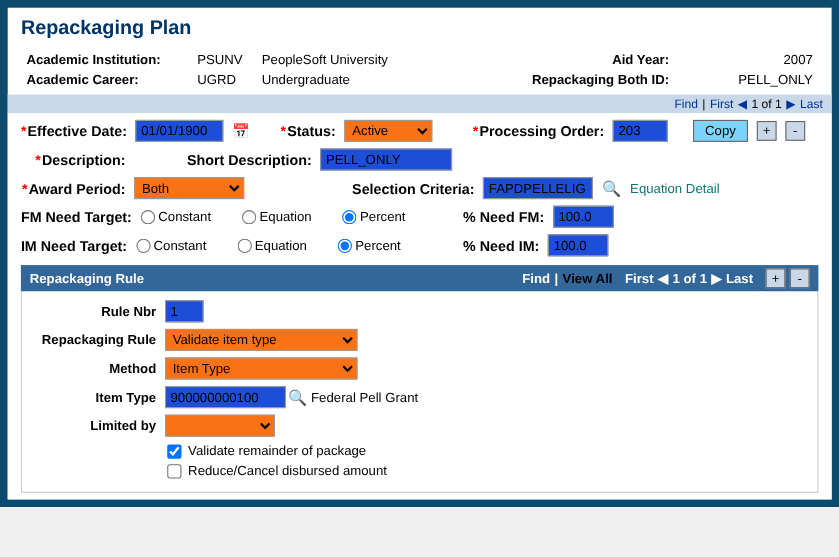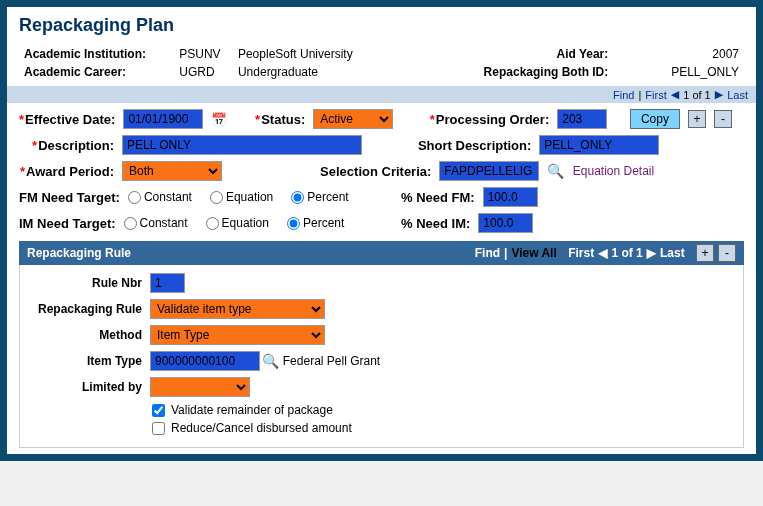--- a/index.html
+++ b/index.html
@@ -10,21 +10,21 @@
     .nav-bar a, .nav-link { color: #003399; text-decoration: none; cursor: pointer; font-size: 11px; }
     .nav-text { color: #000; font-size: 11px; }
     .main-form { background: #fff; padding: 6px 12px; }
     .form-row { display: flex; align-items: center; gap: 8px; margin-bottom: 6px; }
     .field-label { font-weight: bold; font-size: 13px; text-align: right; }
     .required::before { content: "*"; color: red; margin-right: 1px; }
     input[type="text"] { border: 1px solid #999; padding: 2px 4px; font-size: 12px; background: #1d4ed8; }
     select { border: 1px solid #999; padding: 1px 2px; font-size: 12px; background: #f97316; }
     .copy-btn { background: #7dd3fc; border: 1px solid #666; padding: 2px 10px; font-size: 12px; cursor: pointer; }
     .plus-btn, .minus-btn { background: #c8d8e8; border: 1px solid #666; width: 18px; height: 18px; font-size: 12px; cursor: pointer; display: inline-flex; align-items: center; justify-content: center; }
-    .radio-group { display: flex; gap: 18px; align-items: center; }
+    .radio-group { display: flex; gap: 28px; align-items: center; }
     .radio-item { display: flex; align-items: center; gap: 3px; }
     .percent-value { width: 55px; }
     .section-header { background: #336699; color: #fff; font-weight: bold; font-size: 12px; padding: 3px 8px; display: flex; justify-content: space-between; align-items: center; margin-top: 8px; }
     .section-header-left { color: #fff; font-weight: bold; }
     .section-header-right { display: flex; align-items: center; gap: 4px; }
     .section-header a, .section-header .nav-link { color: #fff; text-decoration: none; cursor: pointer; }
     .rule-body { padding: 8px 12px; background: #fff; border: 1px solid #ccc; border-top: none; }
     .rule-row { display: flex; align-items: center; margin-bottom: 6px; }
     .rule-label { font-weight: bold; text-align: right; width: 110px; margin-right: 8px; }
     .checkbox-row { display: flex; align-items: center; gap: 6px; margin-bottom: 4px; margin-left: 120px; }
@@ -98,34 +98,33 @@
       <label class="field-label required" style="min-width:120px;">Processing Order:</label>
       <input type="text" style="width: 50px;" value="203">
       &nbsp;&nbsp;
       <button class="copy-btn">Copy</button>
       <button class="plus-btn">+</button>
       <button class="minus-btn">-</button>
     </div>
 
     <div class="form-row">
       <label class="field-label required" style="min-width:95px;">Description:</label>
-      <input type="text" style="width: 240px;" value="PELL ONLY">
       &nbsp;&nbsp;&nbsp;&nbsp;&nbsp;&nbsp;&nbsp;&nbsp;&nbsp;&nbsp;
       <label class="field-label" style="min-width:120px;">Short Description:</label>
       <input type="text" style="width: 120px;" value="PELL_ONLY">
     </div>
 
     <div class="form-row">
       <label class="field-label required" style="min-width:95px;">Award Period:</label>
       <select style="width:100px;"><option value="Both">Both</option><option value="Fall/Spring">Fall/Spring</option><option value="Summer">Summer</option></select>
       &nbsp;&nbsp;&nbsp;&nbsp;&nbsp;&nbsp;&nbsp;&nbsp;&nbsp;&nbsp;&nbsp;&nbsp;&nbsp;&nbsp;&nbsp;&nbsp;&nbsp;&nbsp;&nbsp;&nbsp;&nbsp;&nbsp;
       <label class="field-label" style="min-width:120px;">Selection Criteria:</label>
       <input type="text" style="width: 100px;" value="FAPDPELLELIG">
       <span style="cursor:pointer;font-size:14px;">🔍</span>
-      <a style="color:#701a75;text-decoration:none;cursor:pointer;">Equation Detail</a>
+      <a style="color:#0f766e;text-decoration:none;cursor:pointer;">Equation Detail</a>
     </div>
 
     <div class="form-row">
       <span class="field-label" style="min-width:95px;display:inline-block;">FM Need Target:</span>
       <span class="radio-group">
         <label class="radio-item">
           <input type="radio" name="fm_need" style="">
           <span>Constant</span>
         </label>
         <label class="radio-item">

